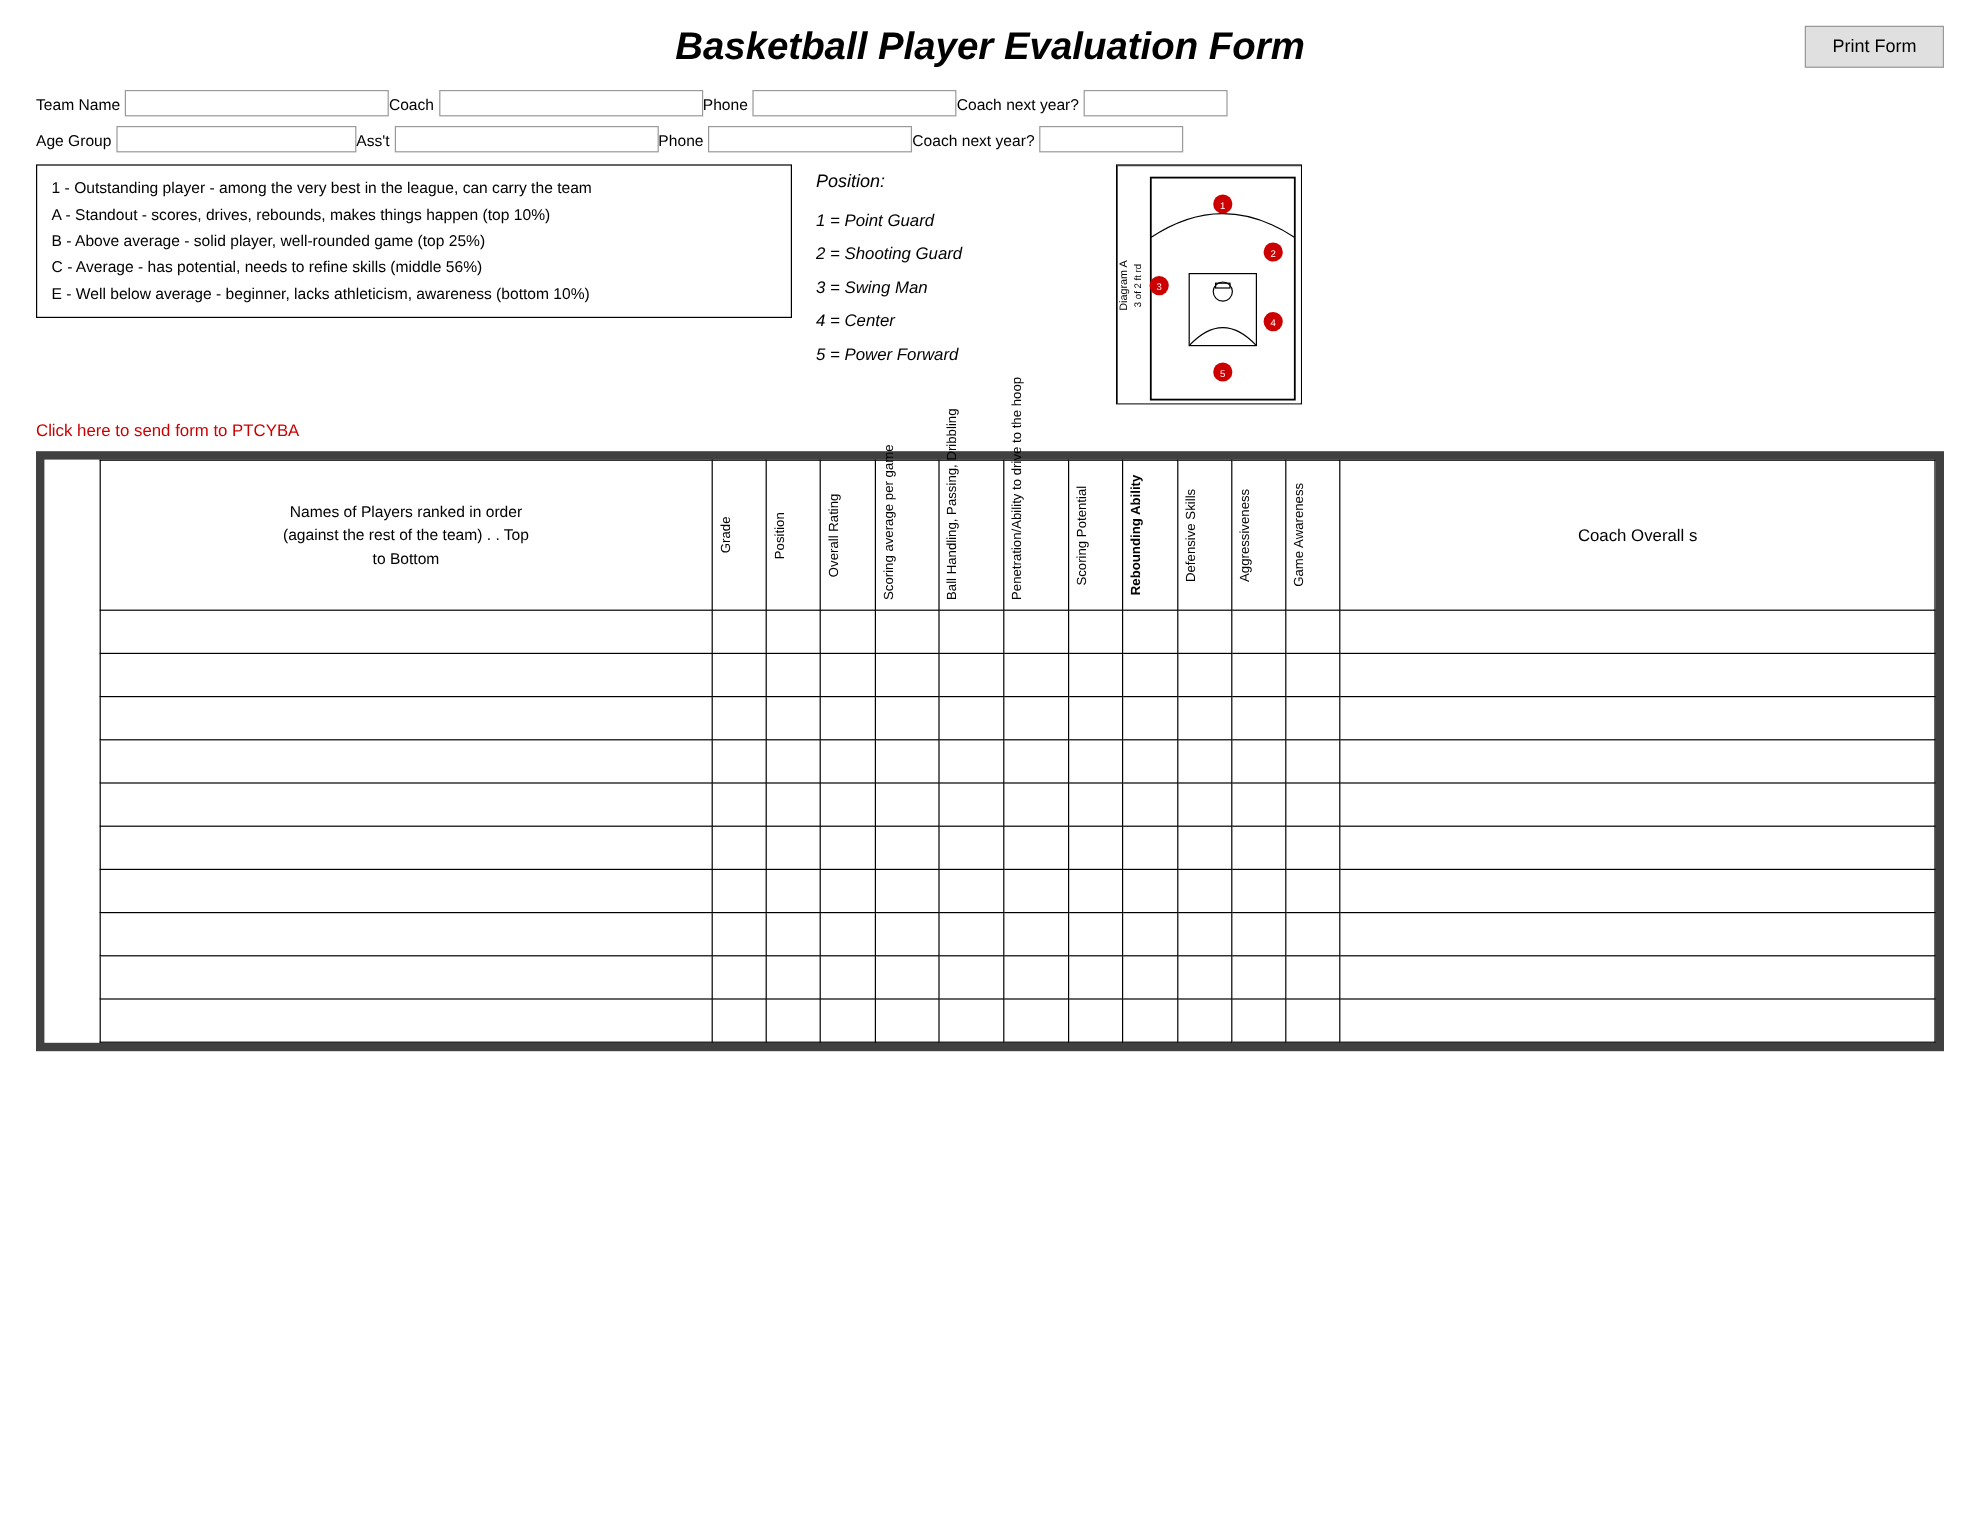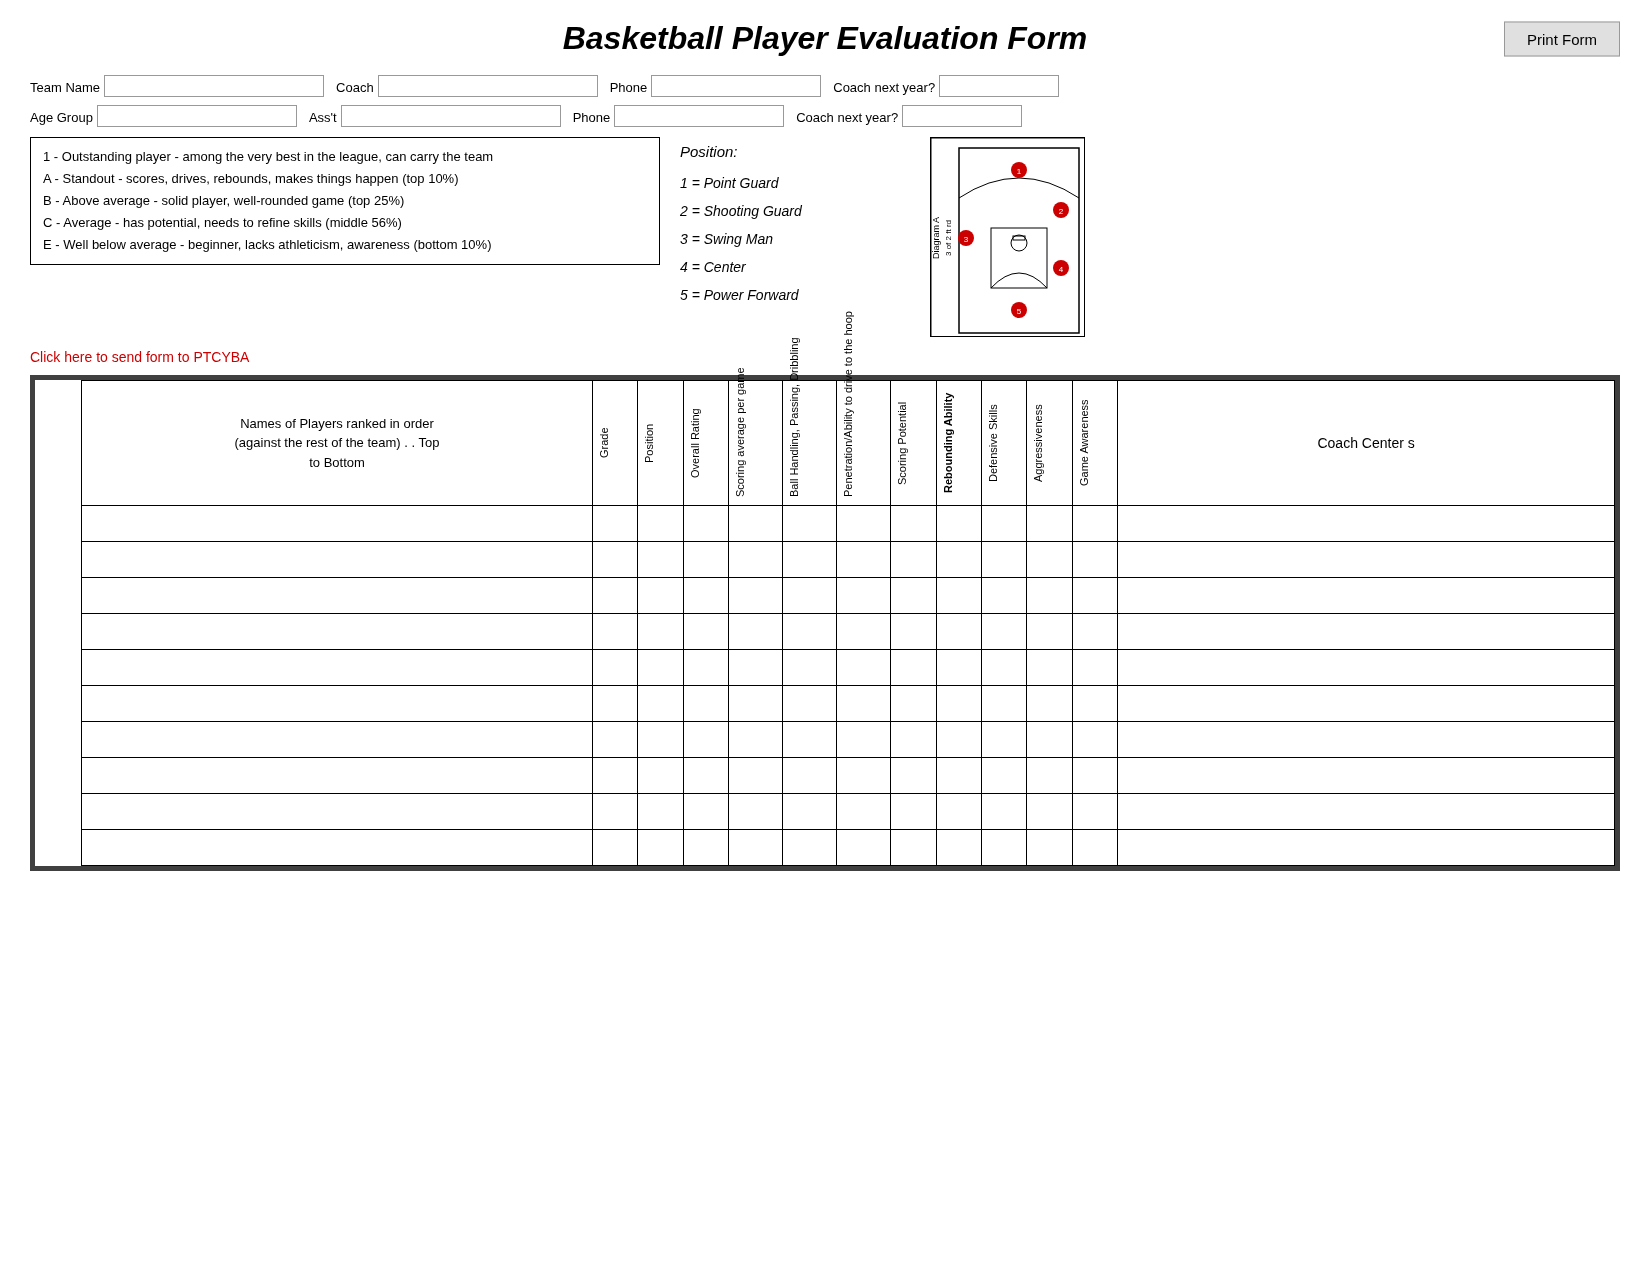--- a/index.html
+++ b/index.html
@@ -39,21 +39,20 @@
       text-align: right;
     }
 
     
     .form-fields {
       margin-bottom: 10px;
     }
     .fields-row {
       display: flex;
       align-items: flex-start;
-      gap: 12px;
       margin-bottom: 8px;
     }
     .field-group {
       display: flex;
       align-items: flex-end;
       gap: 4px;
     }
     .field-label {
       font-size: 13px;
       white-space: nowrap;
@@ -115,21 +114,21 @@
     .send-link {
       color: #cc0000;
       font-size: 14px;
       cursor: pointer;
       margin-bottom: 10px;
       display: block;
     }
 
     
     .eval-table-wrapper {
-      border: 5px solid #404040;
+      border: 7px solid #404040;
       width: 100%;
       padding-left: 46px;
     }
     .eval-table {
       width: 100%;
       border-collapse: collapse;
       font-size: 12px;
     }
     .eval-table th, .eval-table td {
       border: 1px solid #000;
@@ -325,21 +324,21 @@
         </th>
         <th class="small-col">
           <div class="rotated-header">Defensive Skills</div>
         </th>
         <th class="small-col">
           <div class="rotated-header">Aggressiveness</div>
         </th>
         <th class="small-col">
           <div class="rotated-header">Game Awareness</div>
         </th>
-        <th class="coach-comments-header">Coach Center s</th>
+        <th class="coach-comments-header">Coach Overall s</th>
       </tr>
     </thead>
     <tbody id="eval-table-body">
     <tr class="data-row">
           <td><input type="text" style=""></td>
           <td class="small-col"><input type="text" style=""></td>
           <td class="small-col"><input type="text" style=""></td>
           <td class="small-col"><input type="text" style=""></td>
           <td class="small-col"><input type="text" style=""></td>
           <td class="small-col"><input type="text" style=""></td>

